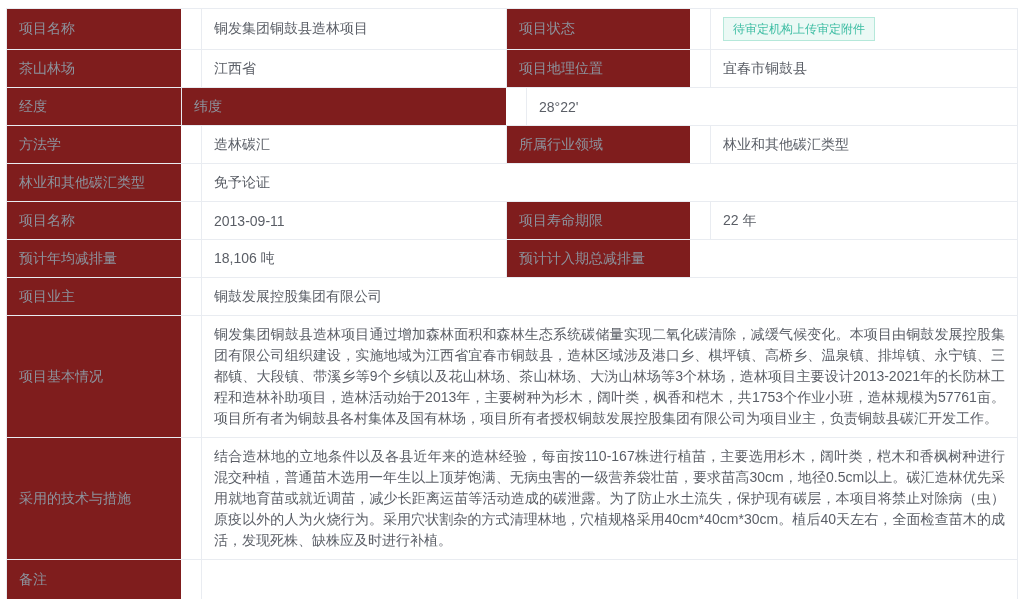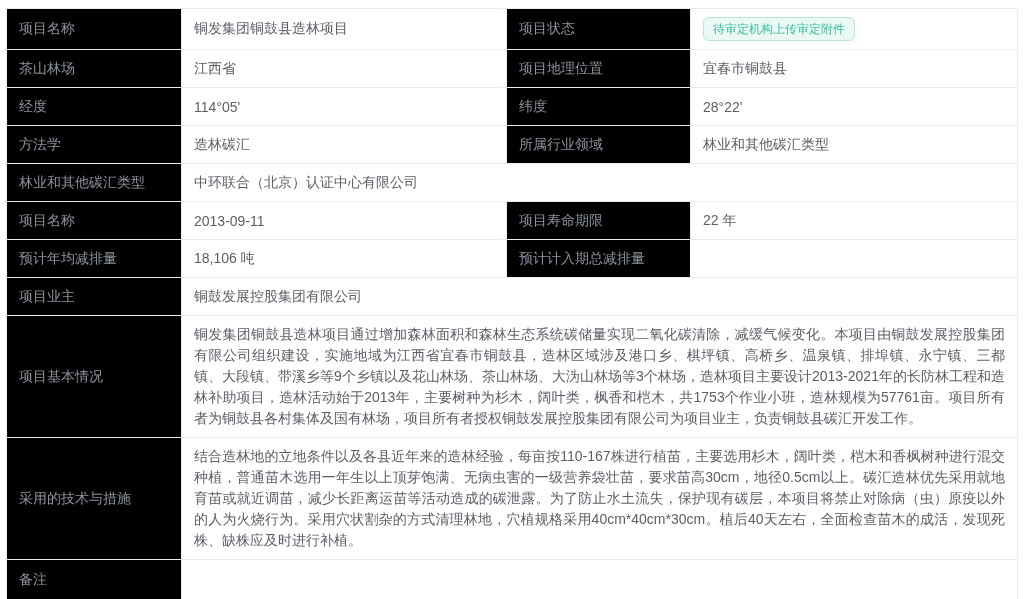--- a/index.html
+++ b/index.html
@@ -15,46 +15,47 @@
   }
 
   .row { display: grid; grid-template-columns: 174px 325px 184px 1fr; }
   .row.full { grid-template-columns: 174px 1fr; }
   .row + .row { border-top: 1px solid #e9ecf1; }
 
   .cell { min-height: 37px; padding: 8px 12px; display: flex; align-items: center; }
   .cell + .cell { border-left: 1px solid #e9ecf1; }
 
   .label {
-    background: #000000;
+    background: #7f1d1d;
     color: #8c939d;
     font-size: 14px;
   }
   .value {
     color: #5a5e66;
     font-size: 14px;
+    margin-left: 20px;
   }
   .value.para {
     line-height: 21px;
     align-items: flex-start;
     padding-top: 8px;
     padding-bottom: 8px;
     text-align: justify;
   }
   .row.tall .label { align-items: center; }
 
   .badge {
     display: inline-block;
     font-size: 12px;
     line-height: 1;
     padding: 5px 9px;
     color: #3dbda3;
     background: #ebf9f5;
     border: 1px solid #b5e8da;
-    border-radius: 6px;
+    border-radius: 0;
     white-space: nowrap;
   }
   .empty { min-height: 39px; }
 </style>
 </head>
 <body>
 
 <div class="page">
   <div class="desc-table">
 
@@ -69,35 +70,34 @@
 
     <div class="row">
       <div class="cell label">茶山林场</div>
       <div class="cell value">江西省</div>
       <div class="cell label">项目地理位置</div>
       <div class="cell value">宜春市铜鼓县</div>
     </div>
 
     <div class="row">
       <div class="cell label">经度</div>
-      <div class="cell value">114°05'</div>
       <div class="cell label">纬度</div>
       <div class="cell value">28°22'</div>
     </div>
 
     <div class="row">
       <div class="cell label">方法学</div>
       <div class="cell value">造林碳汇</div>
       <div class="cell label">所属行业领域</div>
       <div class="cell value">林业和其他碳汇类型</div>
     </div>
 
     <div class="row">
       <div class="cell label">林业和其他碳汇类型</div>
-      <div class="cell value">中环联合（北京）认证中心有限公司</div>
+      <div class="cell value">免予论证</div>
     </div>
 
     <div class="row">
       <div class="cell label">项目名称</div>
       <div class="cell value">2013-09-11</div>
       <div class="cell label">项目寿命期限</div>
       <div class="cell value">22 年</div>
     </div>
 
 

